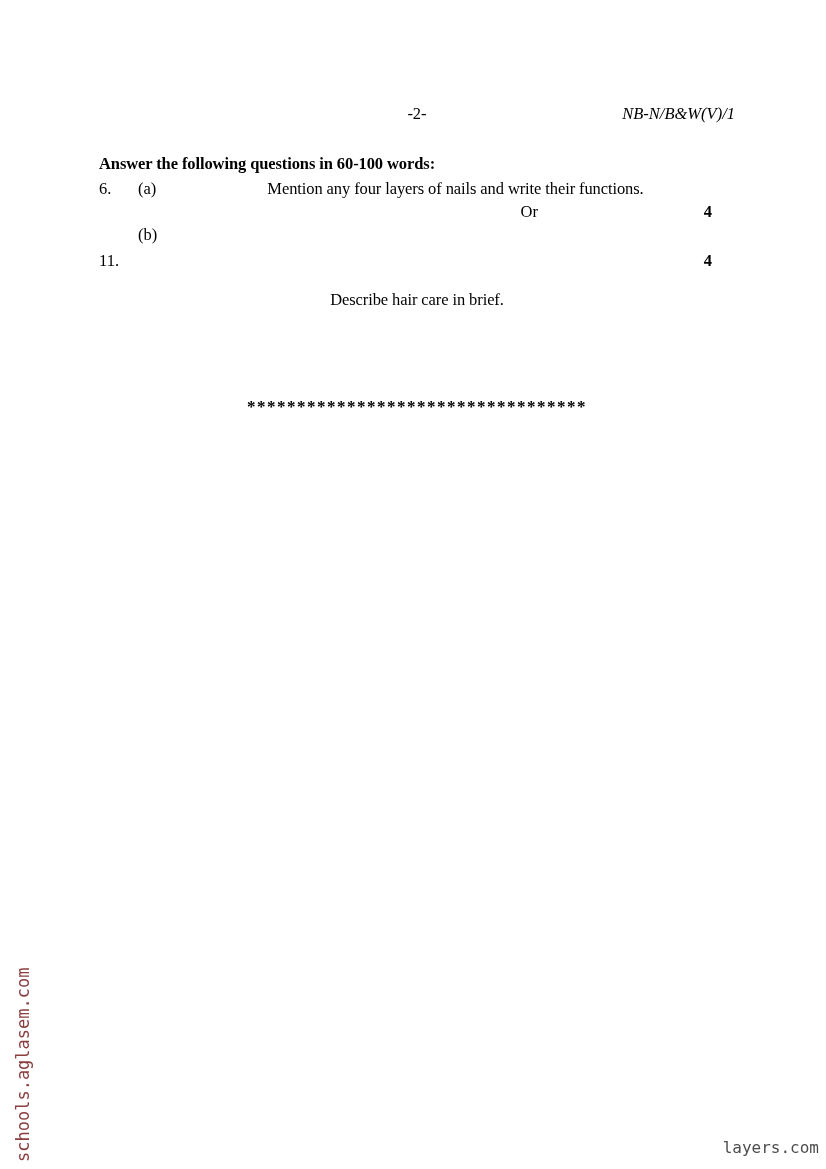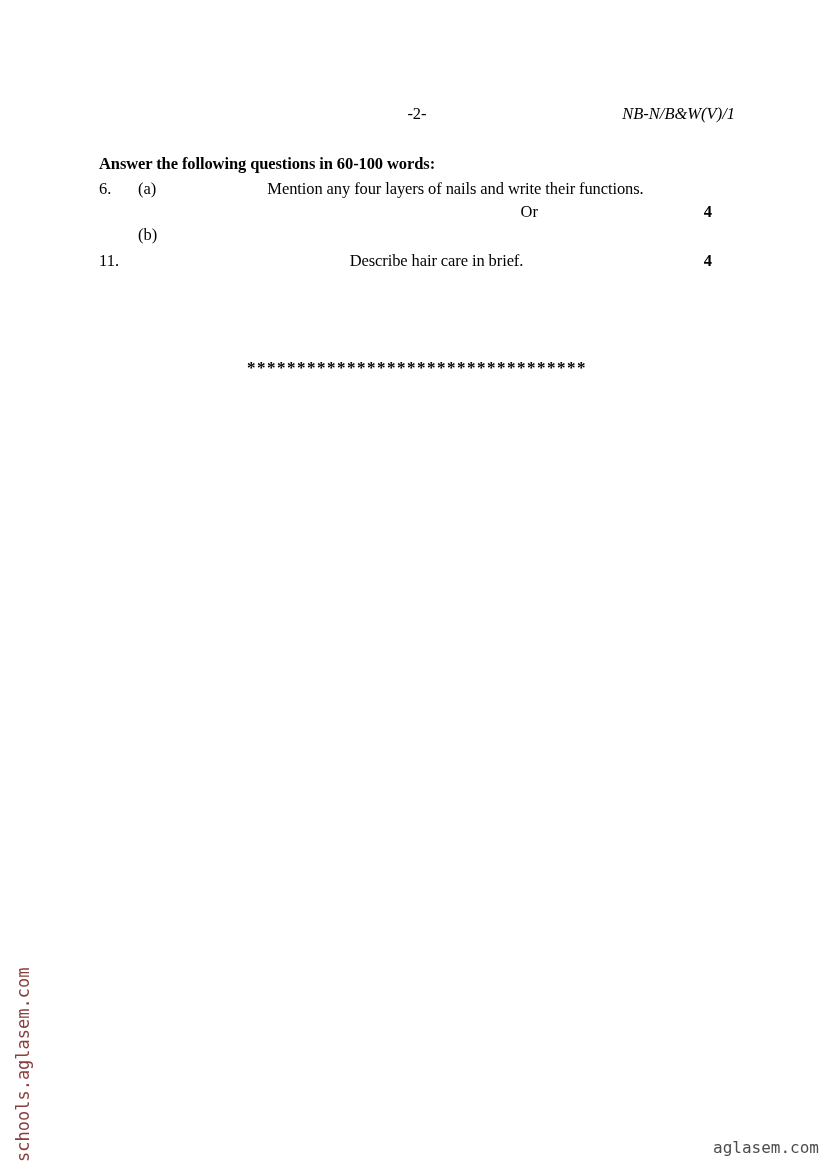--- a/index.html
+++ b/index.html
@@ -46,21 +46,21 @@
   .col-part { flex: 0 0 38px; }
   .col-text { flex: 1 1 auto; letter-spacing: -0.1px; text-align: center; }
   .or-row { position: relative; height: 23px; line-height: 23px; }
   .or-label {
     position: absolute; left: 77px; width: 362px; text-align: right;
   }
   .marks {
     position: absolute; right: 23px; top: 0;
     font-weight: bold; line-height: 23px;
   }
-  .rel { position: relative; }
+  .rel { position: relative; flex-direction: column; }
   .stars-row {
     margin-top: 84px;
     text-align: center;
     font-weight: bold;
     font-size: 17px;
     letter-spacing: 1.5px;
     line-height: 23px;
     white-space: nowrap;
   }
   .watermark-left {
@@ -117,14 +117,14 @@
       <span class="col-num">11.</span>
       <span class="col-text">Describe hair care in brief.</span>
       <span class="marks">4</span>
     </div>
 
     <div class="stars-row">**********************************</div>
 
   </div>
 
   <div class="watermark-left">schools.aglasem.com</div>
-  <div class="watermark-right">aglasem.com</div>
+  <div class="watermark-right">layers.com</div>
 </div>
 
 </body></html>

